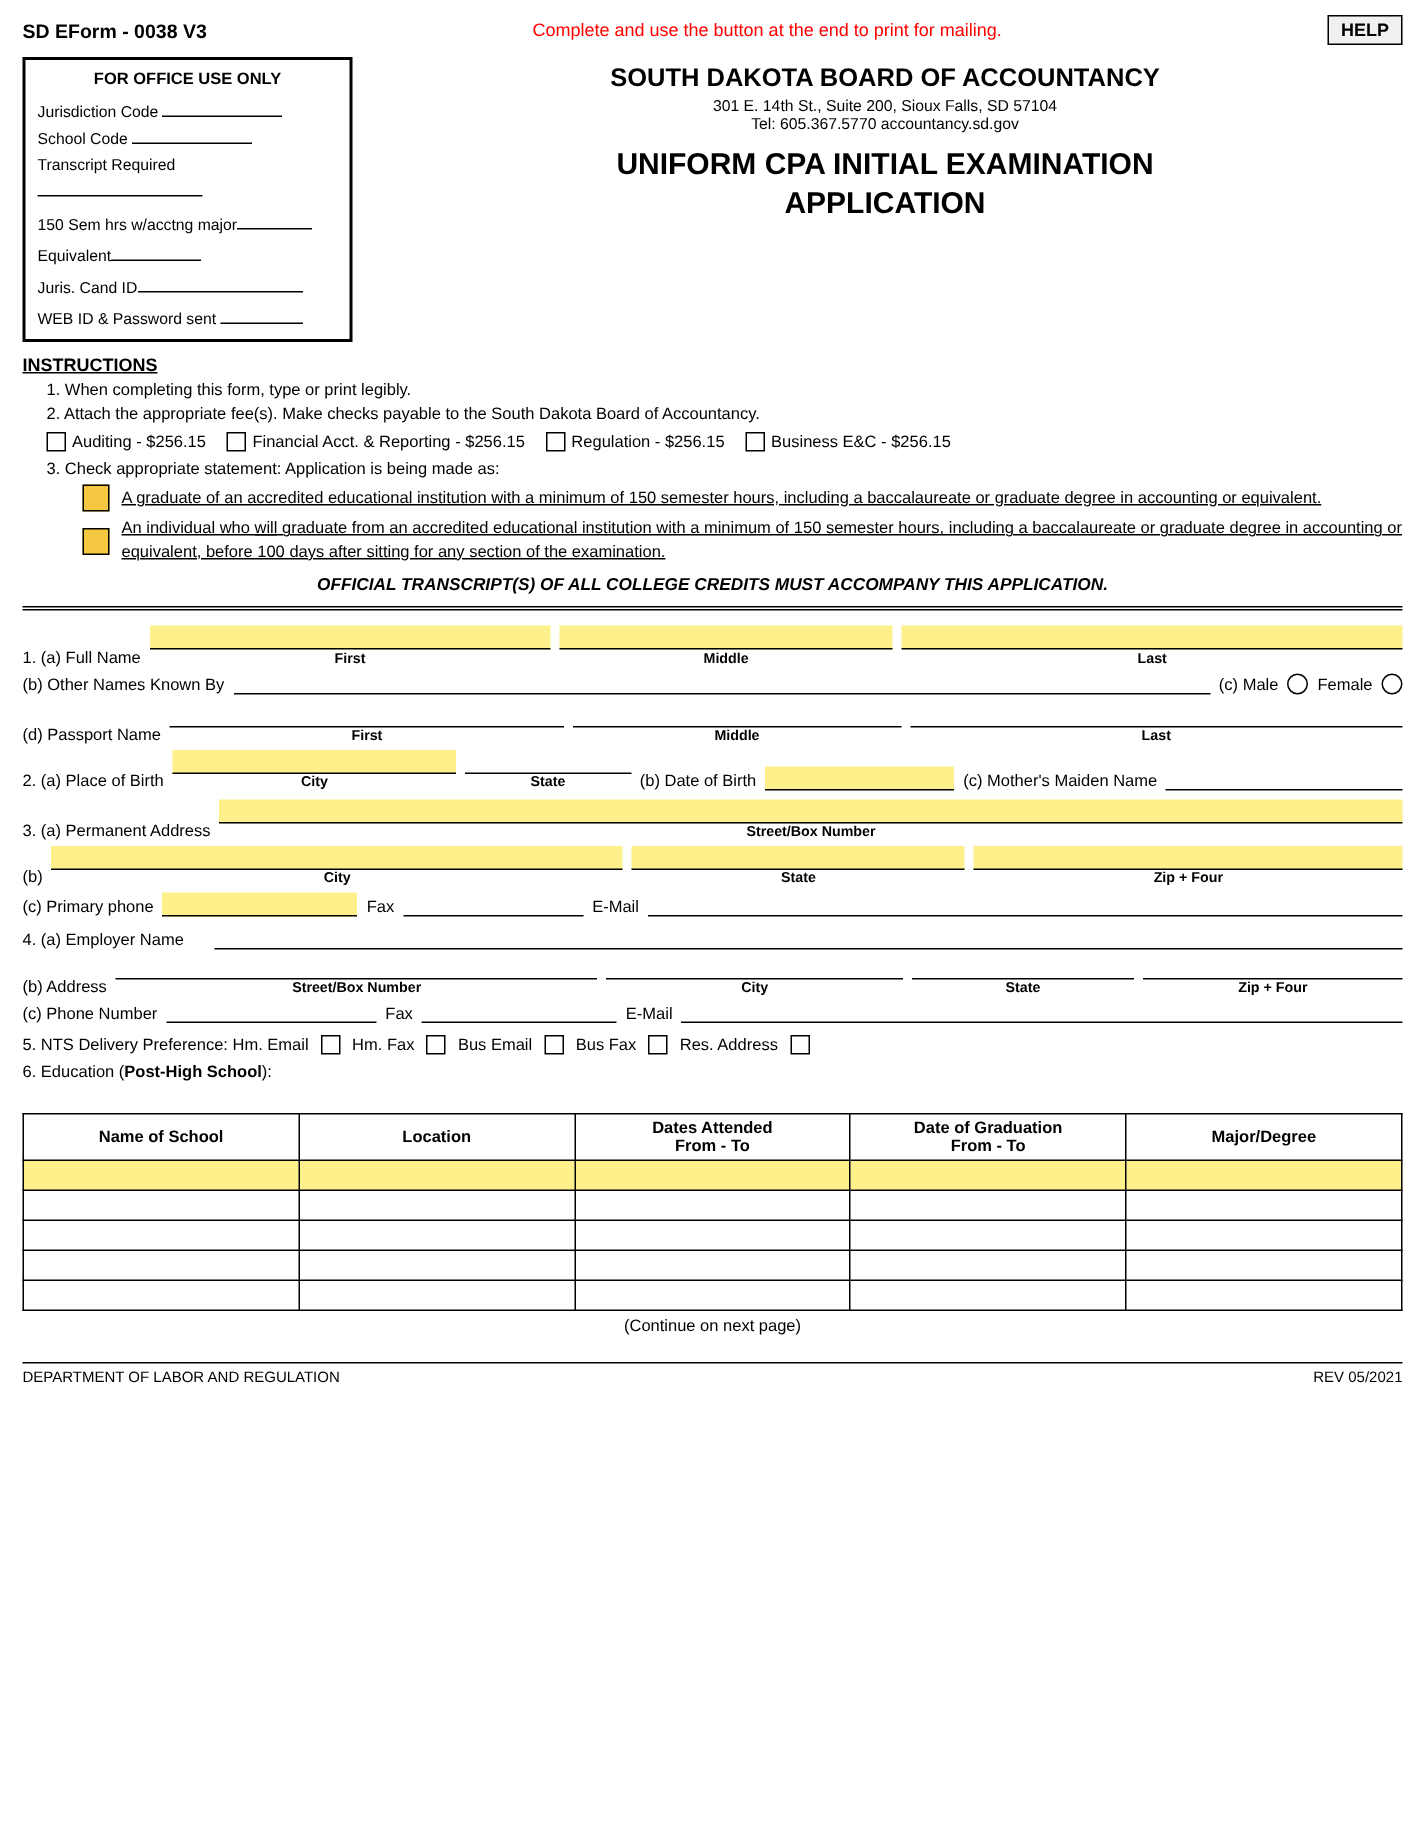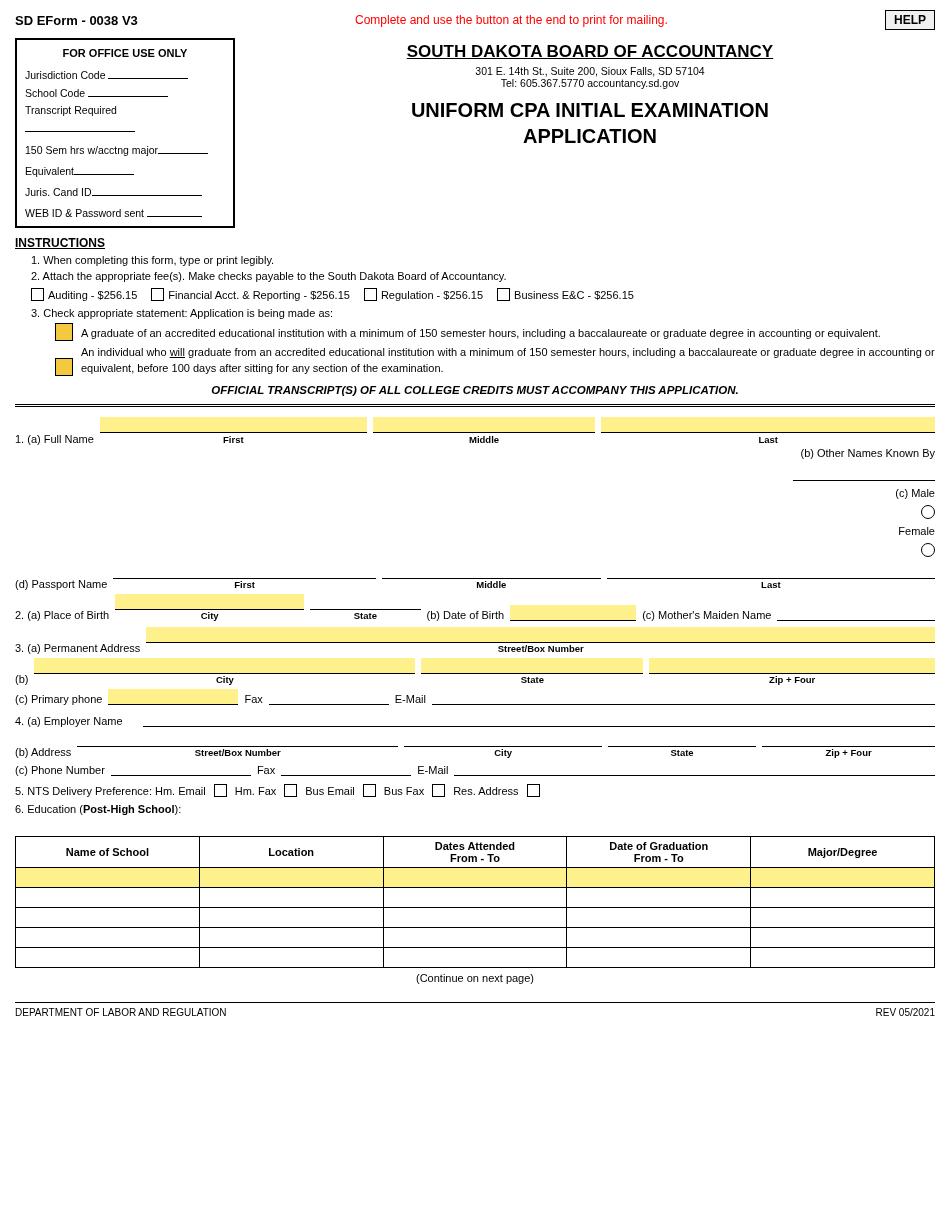--- a/index.html
+++ b/index.html
@@ -70,21 +70,20 @@
       padding-top: 4px;
     }
     .org-header .dept {
       font-size: 11.5px;
       margin-bottom: 2px;
     }
     .org-header .board {
       font-size: 17px;
       font-weight: bold;
       margin-bottom: 3px;
-      text-decoration: underline;
     }
     .org-header .address {
       font-size: 10.5px;
       margin-bottom: 8px;
     }
     .org-header .form-title {
       font-size: 20px;
       font-weight: bold;
       line-height: 1.3;
     }
@@ -123,21 +122,22 @@
       width: 18px;
       height: 18px;
       border: 1px solid #000;
       display: inline-block;
       background: #f5c842;
     }
     .statement-row {
       display: flex;
       gap: 8px;
       margin: 4px 0;
-      align-items: flex-end;
+      align-items: center;
+      text-decoration: underline;
     }
     .statement-text {
       flex: 1;
       font-size: 11px;
       line-height: 1.4;
     }
     .official-notice {
       text-align: center;
       font-style: italic;
       font-weight: bold;
@@ -309,21 +309,21 @@
         <input type="text" style="width: 100%; background: rgb(254, 240, 138); border-top: none; border-right: none; border-left: none; border-image: initial; border-bottom: 1px solid rgb(0, 0, 0); height: 16px; font-size: 11px;">
         <span class="field-label">Middle</span>
       </div>
       <div class="field-group" style="flex:1.5;">
         <input type="text" style="width: 100%; background: rgb(254, 240, 138); border-top: none; border-right: none; border-left: none; border-image: initial; border-bottom: 1px solid rgb(0, 0, 0); height: 16px; font-size: 11px;">
         <span class="field-label">Last</span>
       </div>
     </div>
   </div>
 
-  <div style="display:flex; align-items:flex-end; gap:6px; margin-bottom:6px;flex-direction:column;">
+  <div style="display:flex; align-items:flex-end; gap:6px; margin-bottom:6px;">
     <span>(b) Other Names Known By</span>
     <div style="flex:2;">
       <input type="text" style="width: 100%; background: rgb(255, 255, 255); border-top: none; border-right: none; border-left: none; border-image: initial; border-bottom: 1px solid rgb(0, 0, 0); height: 16px; font-size: 11px;">
     </div>
     <span>(c) Male</span>
     <span class="radio-circle"></span>
     <span>Female</span>
     <span class="radio-circle"></span>
   </div>
 

